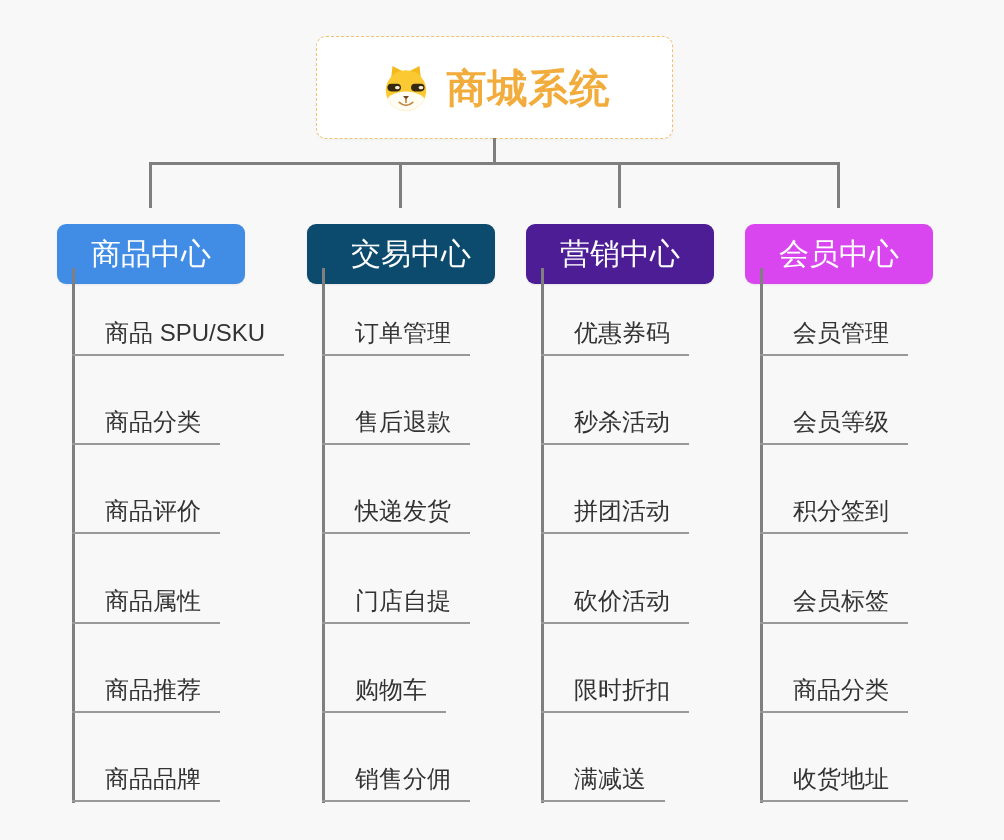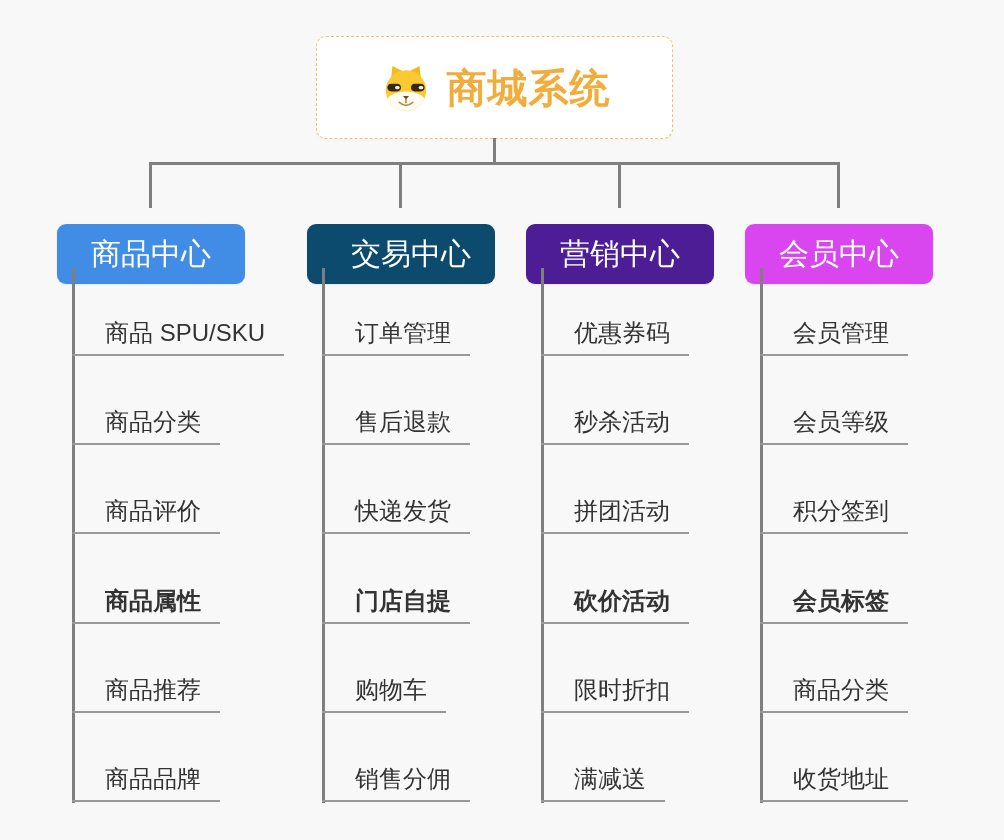--- a/index.html
+++ b/index.html
@@ -53,21 +53,21 @@
   .leaf{
     position:absolute;left:15px;
     font-size:24px;line-height:32px;color:#333333;
     padding:0 19px 5px 33px;
     border-bottom:2px solid #999999;
     white-space:nowrap;
   }
   .leaf.l0{top:109px;}
   .leaf.l1{top:198px;}
   .leaf.l2{top:287px;}
-  .leaf.l3{top:377px;font-weight:bold;}
+  .leaf.l3{top:377px;}
   .leaf.l4{top:466px;}
   .leaf.l5{top:555px;}
 </style>
 </head>
 <body>
 
 <div class="canvas">
 
   <div class="root-node">
     <svg width="54" height="50" viewBox="0 0 64 58" aria-hidden="true">

